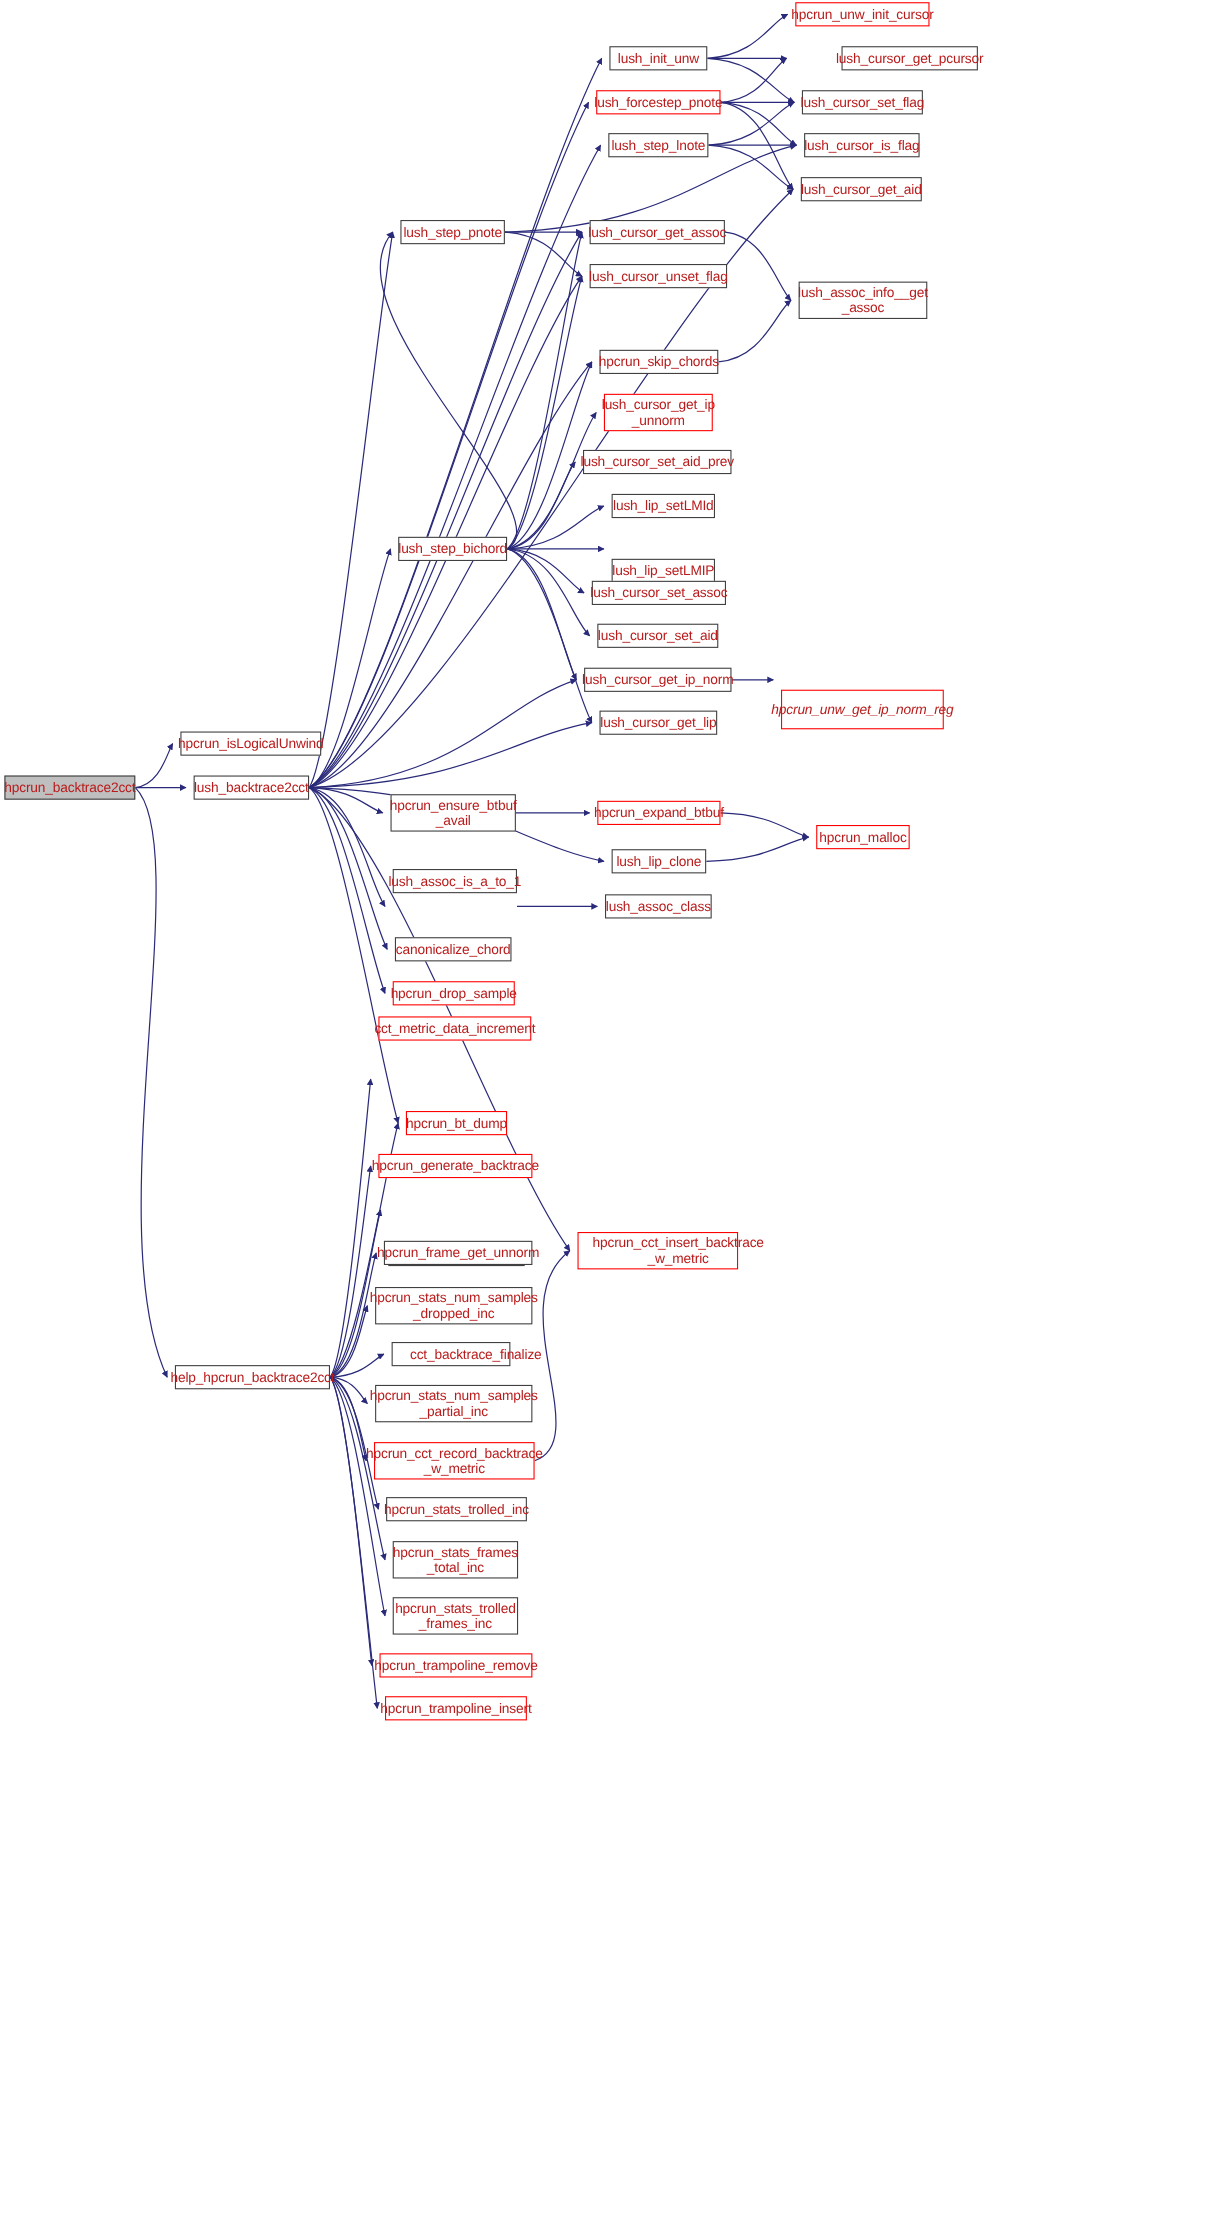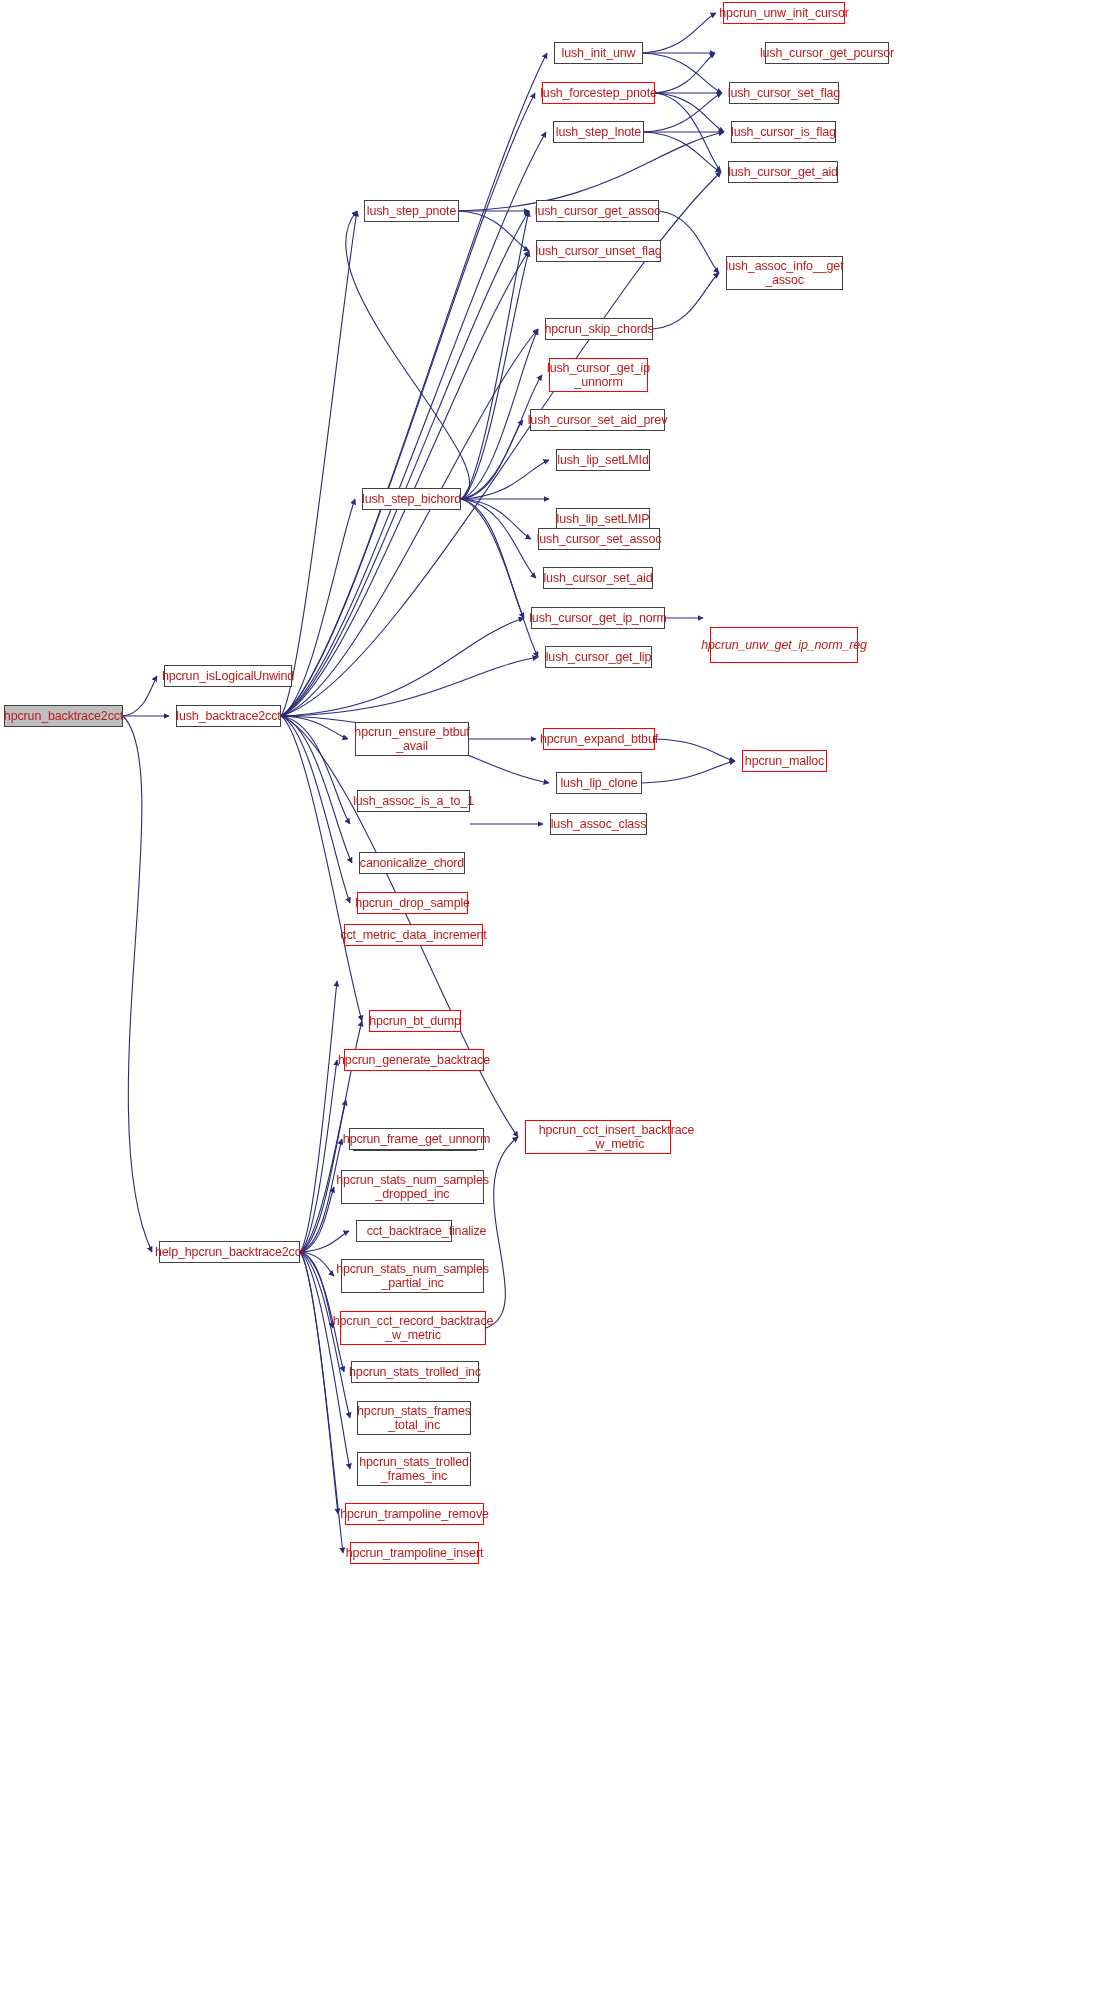--- a/index.html
+++ b/index.html
@@ -168,21 +168,21 @@
       <div class="node red" style="left: 357px; top: 892px; width: 111px; height: 22px;">hpcrun_drop_sample</div>
       <div class="node red" style="left: 344px; top: 924px; width: 139px; height: 22px;">cct_metric_data_increment</div>
       <div class="node red" style="left: 369px; top: 1010px; width: 92px; height: 22px;">hpcrun_bt_dump</div>
       <div class="node red" style="left: 344px; top: 1049px; width: 140px; height: 22px;">hpcrun_generate_backtrace</div>
       <div class="node" style="left: 353px; top: 1089px; width: 124px; height: 22px; margin-top: 40px;">hpcrun_inbounds_main</div>
       <div class="node red" style="left: 525px; top: 1120px; width: 146px; height: 34px; padding-left: 40px;">hpcrun_cct_insert_backtrace
 _w_metric</div>
       <div class="node" style="left: 349px; top: 1128px; width: 135px; height: 22px;">hpcrun_frame_get_unnorm</div>
       <div class="node" style="left: 341px; top: 1170px; width: 143px; height: 34px;">hpcrun_stats_num_samples
 _dropped_inc</div>
-      <div class="node" style="left: 356px; top: 1220px; width: 96px; height: 22px; padding-left: 48px;">cct_backtrace_finalize</div>
+      <div class="node" style="left: 356px; top: 1220px; width: 108px; height: 22px; padding-left: 48px;">cct_backtrace_finalize</div>
       <div class="node" style="left: 159px; top: 1241px; width: 141px; height: 22px;">help_hpcrun_backtrace2cct</div>
       <div class="node" style="left: 341px; top: 1259px; width: 143px; height: 34px;">hpcrun_stats_num_samples
 _partial_inc</div>
       <div class="node red" style="left: 340px; top: 1311px; width: 146px; height: 34px;">hpcrun_cct_record_backtrace
 _w_metric</div>
       <div class="node" style="left: 351px; top: 1361px; width: 128px; height: 22px;">hpcrun_stats_trolled_inc</div>
       <div class="node" style="left: 357px; top: 1401px; width: 114px; height: 34px;">hpcrun_stats_frames
 _total_inc</div>
       <div class="node" style="left: 357px; top: 1452px; width: 114px; height: 34px;">hpcrun_stats_trolled
 _frames_inc</div>

